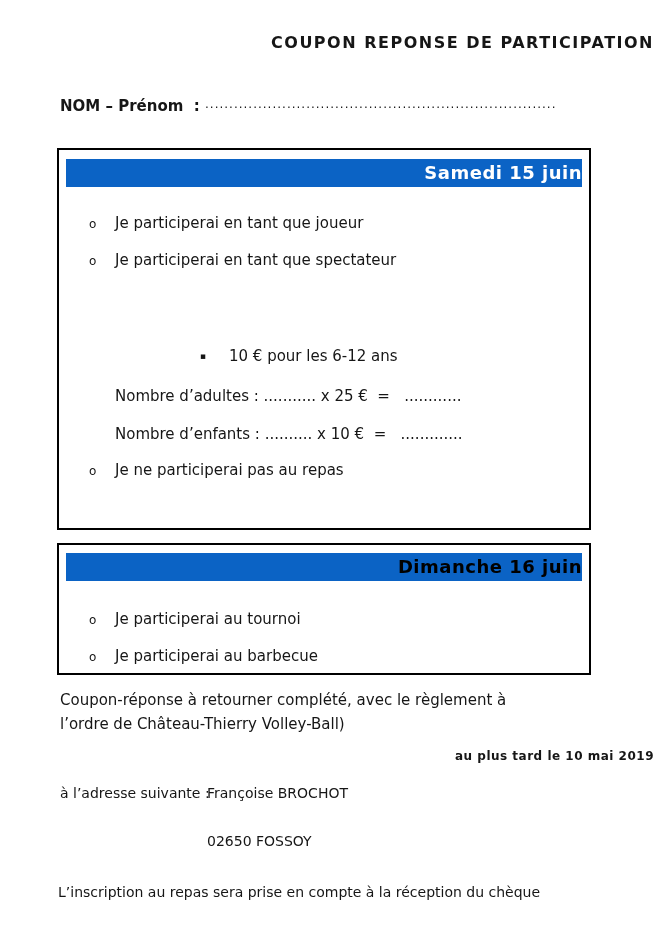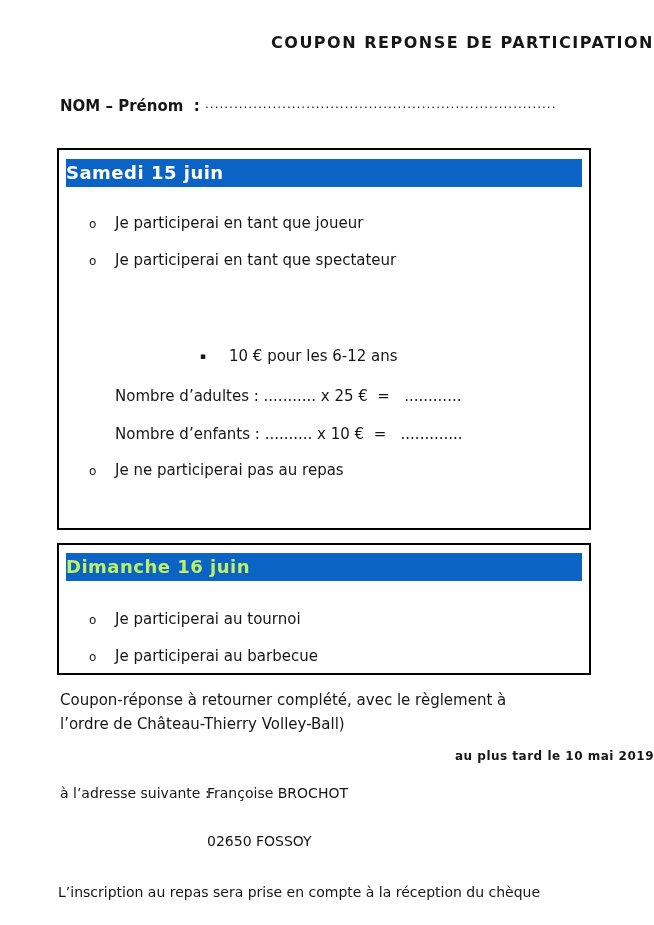--- a/index.html
+++ b/index.html
@@ -18,21 +18,21 @@
     font-size:12px;letter-spacing:1px;vertical-align:baseline;
   }
   .formbox{
     position:absolute;left:57px;width:534px;border:2px solid #000;
     box-sizing:border-box;background:#fff;
   }
   .box-sat{top:148px;height:382px;}
   .box-sun{top:543px;height:132px;}
   .bluebar{
     position:absolute;left:7px;right:7px;height:28px;
-    color:#fff;font-weight:bold;font-size:18px;text-align:left;
+    color:#fff;font-weight:bold;font-size:18px;text-align:right;
     line-height:28px;letter-spacing:0.5px;
   }
   .bar-sat{top:9px;}
   .bar-sun{top:8px;}
   .opt{position:absolute;left:30px;font-size:15px;white-space:pre;}
   .opt .b{display:inline-block;width:26px;font-size:12px;}
   .sub{position:absolute;left:141px;font-size:15px;white-space:pre;}
   .sub .sq{display:inline-block;width:29px;font-size:9px;vertical-align:2px;}
   .money{position:absolute;left:56px;font-size:15px;white-space:pre;}
   .footnote{position:absolute;left:5px;top:352px;font-size:14px;font-style:italic;white-space:pre;}
@@ -67,21 +67,21 @@
 
     <div class="money" style="top:237px">Nombre d’adultes : ........... x 25 €  =   ............</div>
 
     <div class="money" style="top:275px">Nombre d’enfants : .......... x 10 €  =   .............</div>
 
     <div class="opt" style="top:311px"><span class="b">o</span><span>Je ne participerai pas au repas</span></div>
 
   </div>
 
   <div class="formbox box-sun">
-    <div class="bluebar bar-sun" style="background: rgb(11, 99, 197); color: #bef264;">Dimanche 16 juin</div>
+    <div class="bluebar bar-sun" style="background: rgb(11, 99, 197); color: #000000;">Dimanche 16 juin</div>
 
     <div class="opt" style="top:65px"><span class="b">o</span><span>Je participerai au tournoi</span></div>
 
     <div class="opt" style="top:102px"><span class="b">o</span><span>Je participerai au barbecue</span></div>
   </div>
 
   <div class="ft-line" style="top:691px">Coupon-réponse à retourner complété, avec le règlement à</div>
   <div class="ft-line" style="top:715px">l’ordre de Château-Thierry Volley-Ball)</div>
 
   <div class="deadline">au plus tard le 10 mai 2019</div>

